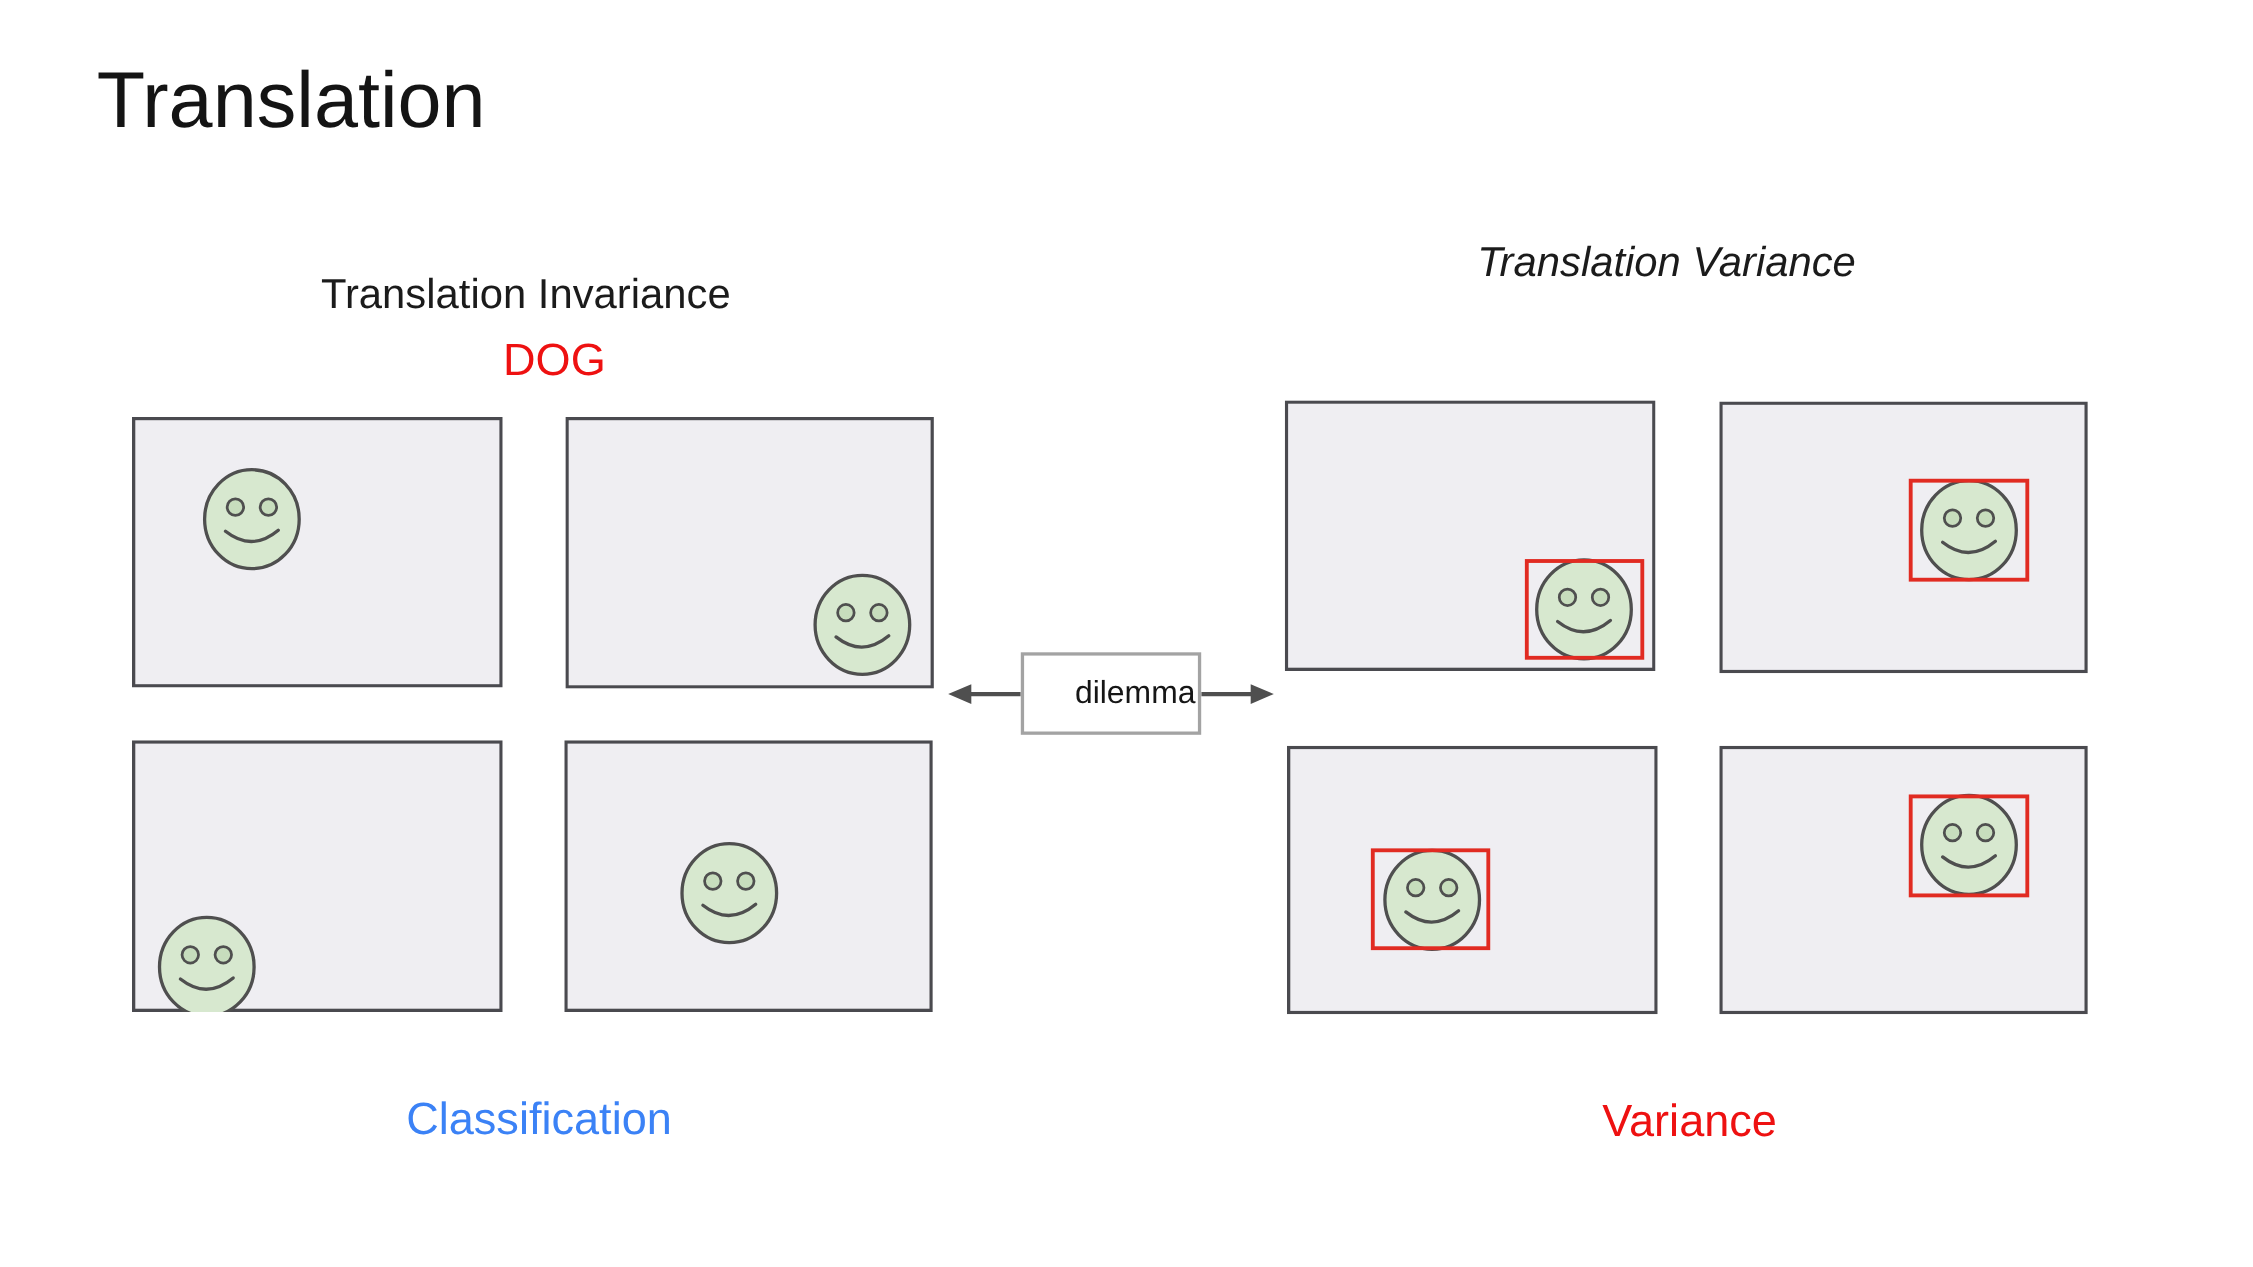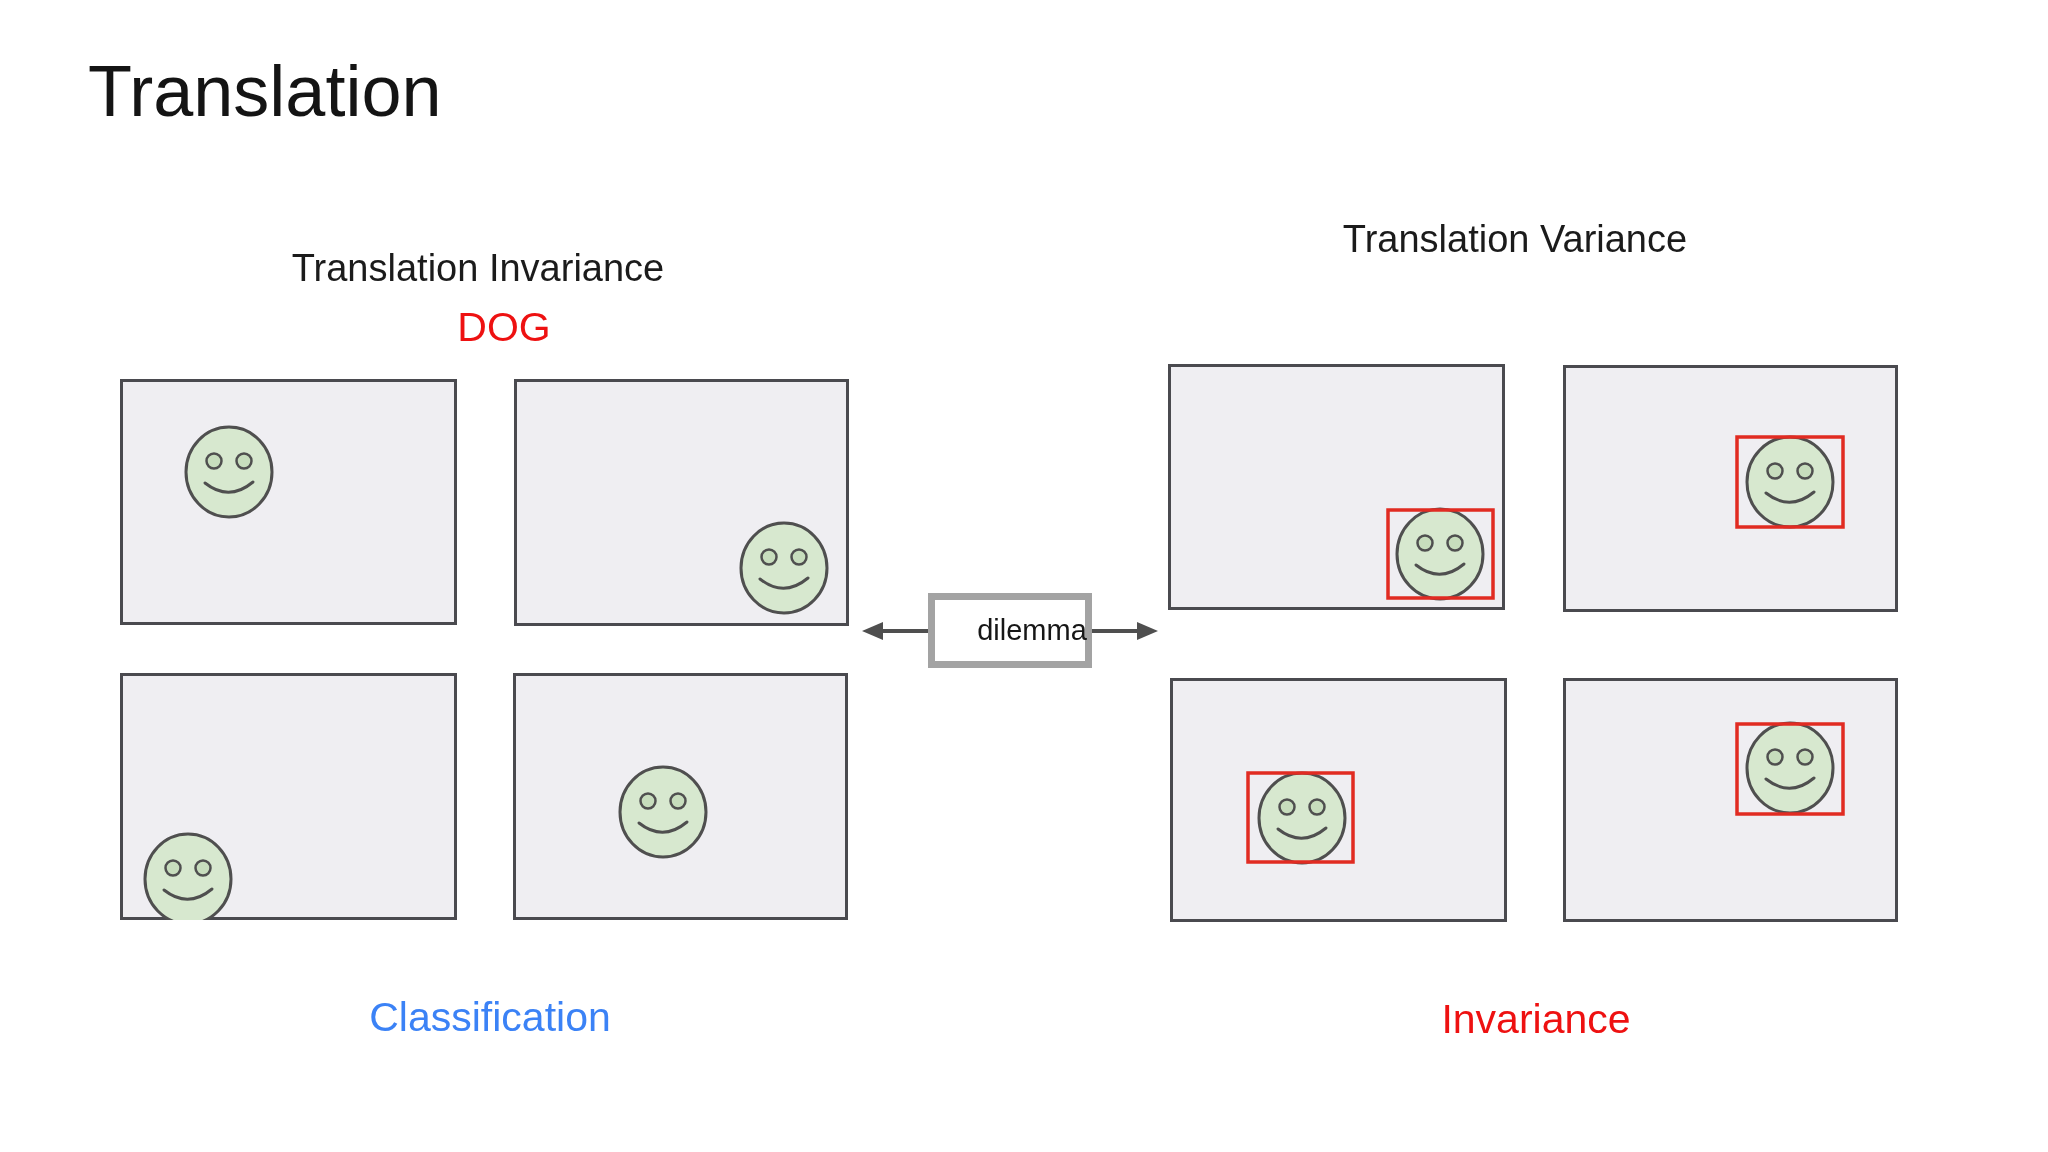--- a/index.html
+++ b/index.html
@@ -14,40 +14,40 @@
   #heading-invariance{left:478px;top:208px;margin-top:39px;}
   #heading-variance{left:1515px;top:218px;}
   .red-label{font-size:41px;}
   #class-label{left:459px;top:304px;margin-left:45px;}
   #caption-classification{left:490px;top:994px;}
   #caption-detection{left:1536px;top:996px;}
   #diagram-layer{position:absolute;left:0;top:0;width:2048px;height:1152px;}
   .panel-svg{position:absolute;}
   #dilemma-box{
     left:928px;top:593px;width:164px;height:75px;
-    background:#ffffff;border:7px solid #a3a3a3;box-sizing:border-box;
+    background:#ffffff;border:3px solid #a3a3a3;box-sizing:border-box;
     display:flex;align-items:center;justify-content:center;
     font-size:29px;color:#161616;z-index:3;padding-left:44px;
   }
   #dilemma-arrows{left:850px;top:611px;z-index:2;}
 </style>
 </head>
 <body style="background: rgb(255, 255, 255);">
 
 <div class="abs" id="slide-title">Translation</div>
 
 <div class="abs centered section-heading" id="heading-invariance" style="color: rgb(27, 27, 27);">Translation Invariance</div>
 
-<div class="abs centered section-heading" id="heading-variance" style="color: rgb(27, 27, 27);">Translation Variance</div>
+<div class="abs centered section-heading" id="heading-variance" style="color: rgb(27, 27, 27); font-style: italic;">Translation Variance</div>
 
 <div class="abs centered red-label" id="class-label" style="color: rgb(238, 17, 17);">DOG</div>
 
 <div class="abs centered red-label" id="caption-classification" style="color: #3b82f6;">Classification</div>
 
-<div class="abs centered red-label" id="caption-detection" style="color: rgb(238, 17, 17);">Invariance</div>
+<div class="abs centered red-label" id="caption-detection" style="color: rgb(238, 17, 17);">Variance</div>
 
 <div id="diagram-layer">
     <svg width="337" height="246" class="panel-svg" style="left: 120px; top: 379px;">
       <rect x="1.5" y="1.5" width="334" height="243" fill="#efeef2" stroke="#4a4a4f" stroke-width="3"></rect>
       <g>
         <ellipse cx="109" cy="93" rx="43" ry="45" fill="#d7e8cf" stroke="#4f4f4f" stroke-width="3"></ellipse>
         <circle cx="94" cy="82" r="7.5" fill="#c7ddbd" stroke="#4f4f4f" stroke-width="2.5"></circle>
         <circle cx="124" cy="82" r="7.5" fill="#c7ddbd" stroke="#4f4f4f" stroke-width="2.5"></circle>
         <path d="M 85 104 Q 109 123 133 103" fill="none" stroke="#4f4f4f" stroke-width="3" stroke-linecap="round"></path>
       </g>

